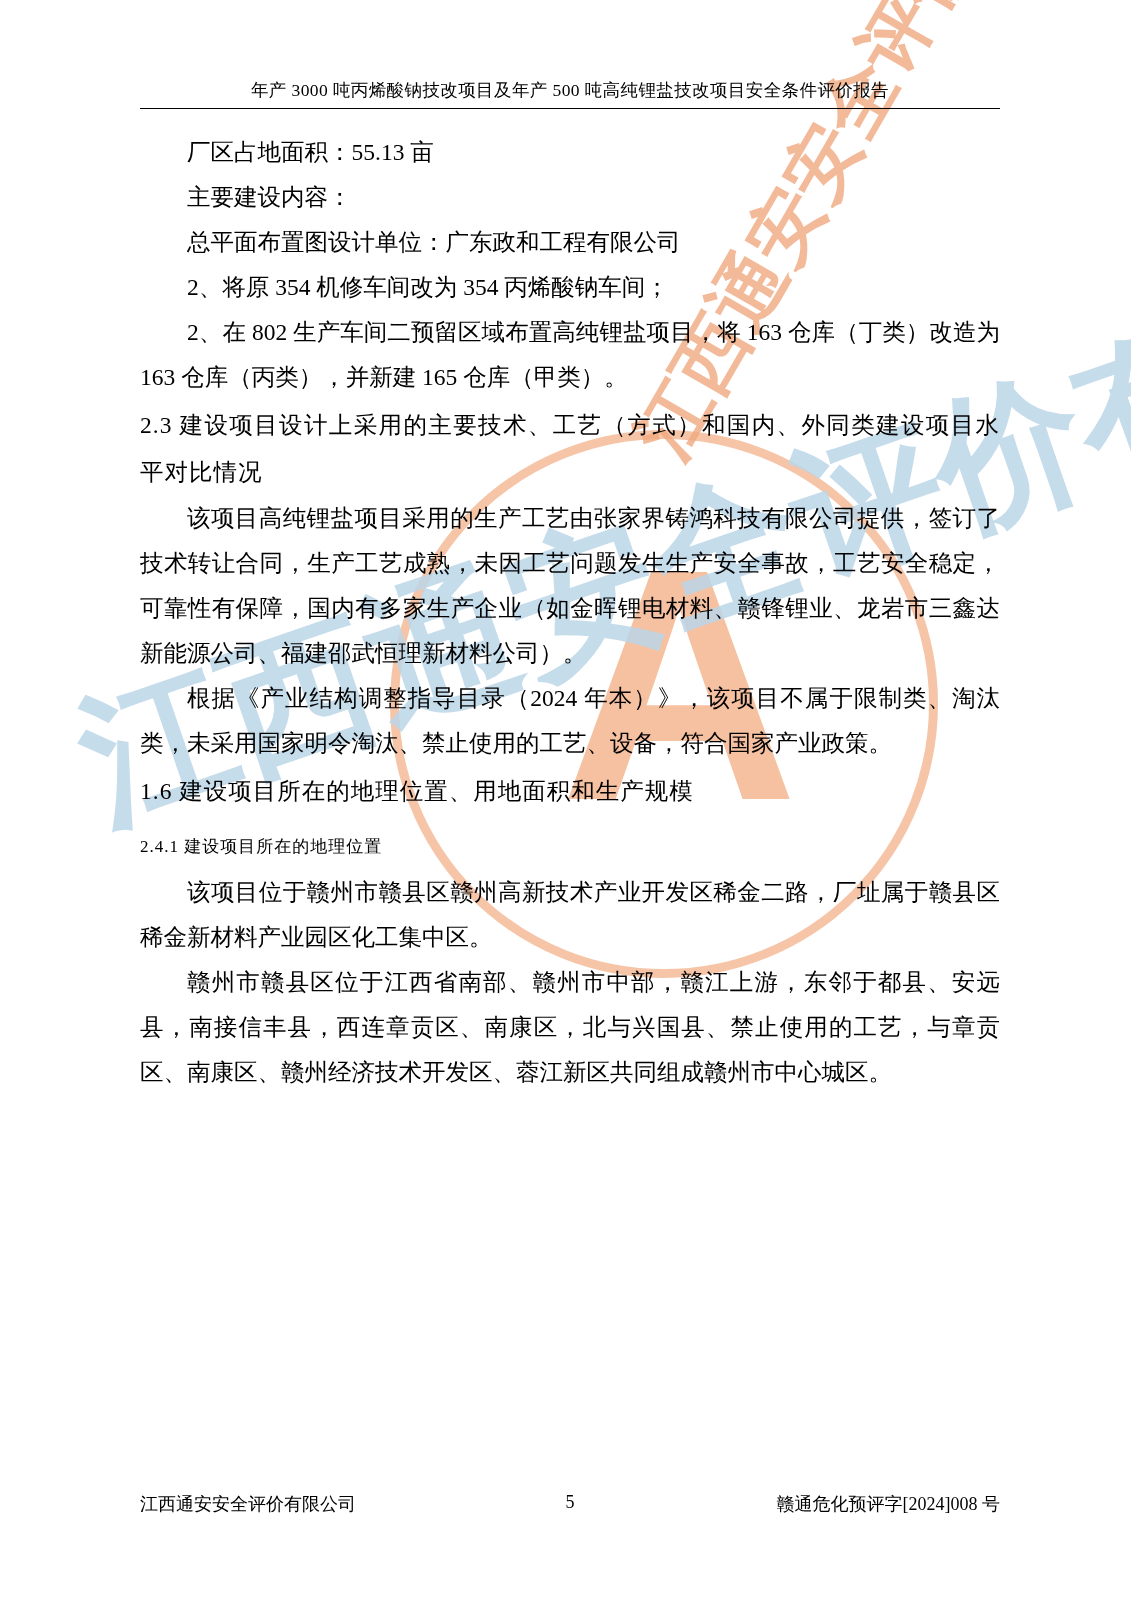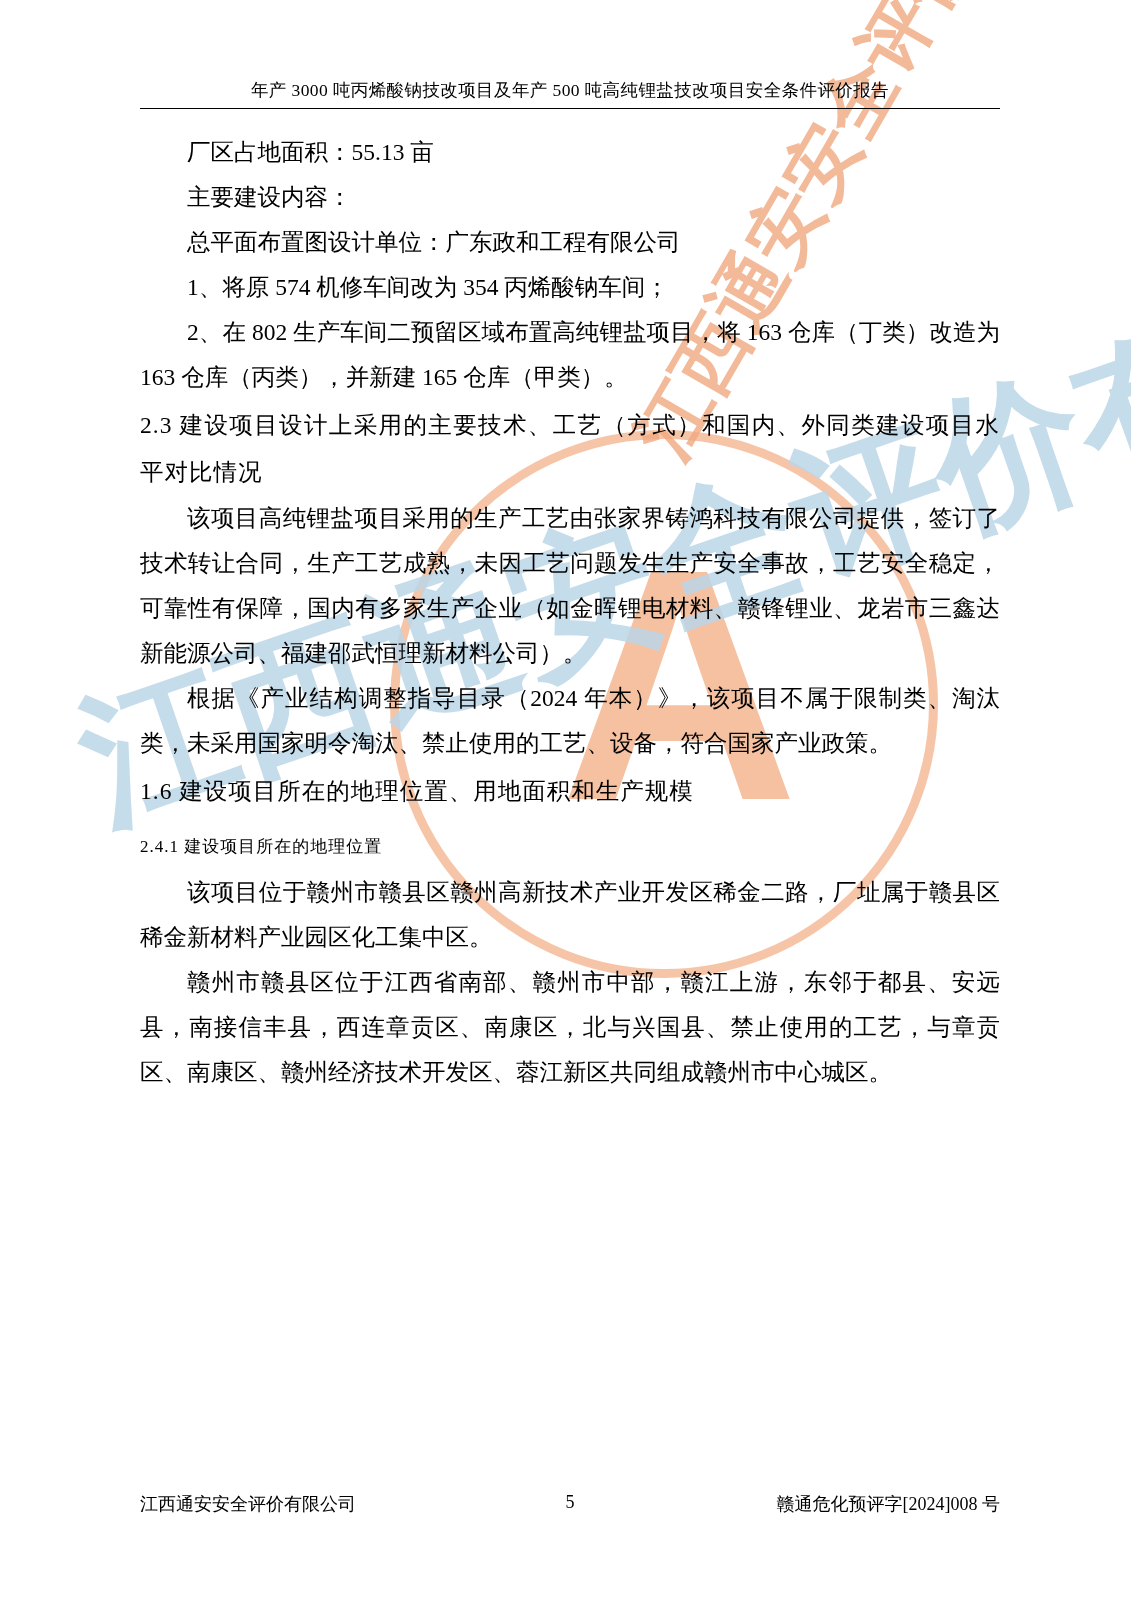--- a/index.html
+++ b/index.html
@@ -176,21 +176,21 @@
   <div class="content doc-layer">
 
     <div class="header">年产 3000 吨丙烯酸钠技改项目及年产 500 吨高纯锂盐技改项目安全条件评价报告</div>
     <div class="header-rule"></div>
 
     <div class="body">
 
       <p class="indent">厂区占地面积：55.13 亩</p>
       <p class="indent">主要建设内容：</p>
       <p class="indent">总平面布置图设计单位：广东政和工程有限公司</p>
-      <p class="indent">1、将原 574 机修车间改为 354 丙烯酸钠车间；</p>
+      <p class="indent">2、将原 354 机修车间改为 354 丙烯酸钠车间；</p>
       <p class="indent">2、在 802 生产车间二预留区域布置高纯锂盐项目，将 163 仓库（丁类）改造为 163 仓库（丙类），并新建 165 仓库（甲类）。</p>
 
       <p class="h2 blk">2.3 建设项目设计上采用的主要技术、工艺（方式）和国内、外同类建设项目水平对比情况</p>
       <p class="indent">该项目高纯锂盐项目采用的生产工艺由张家界铸鸿科技有限公司提供，签订了技术转让合同，生产工艺成熟，未因工艺问题发生生产安全事故，工艺安全稳定，可靠性有保障，国内有多家生产企业（如金晖锂电材料、赣锋锂业、龙岩市三鑫达新能源公司、福建邵武恒理新材料公司）。</p>
       <p class="indent">根据《产业结构调整指导目录（2024 年本）》，该项目不属于限制类、淘汰类，未采用国家明令淘汰、禁止使用的工艺、设备，符合国家产业政策。</p>
 
       <p class="h2 blk">1.6 建设项目所在的地理位置、用地面积和生产规模</p>
       <p class="h3">2.4.1 建设项目所在的地理位置</p>
       <p class="indent">该项目位于赣州市赣县区赣州高新技术产业开发区稀金二路，厂址属于赣县区稀金新材料产业园区化工集中区。</p>
       <p class="indent">赣州市赣县区位于江西省南部、赣州市中部，赣江上游，东邻于都县、安远县，南接信丰县，西连章贡区、南康区，北与兴国县、禁止使用的工艺，与章贡区、南康区、赣州经济技术开发区、蓉江新区共同组成赣州市中心城区。</p>

